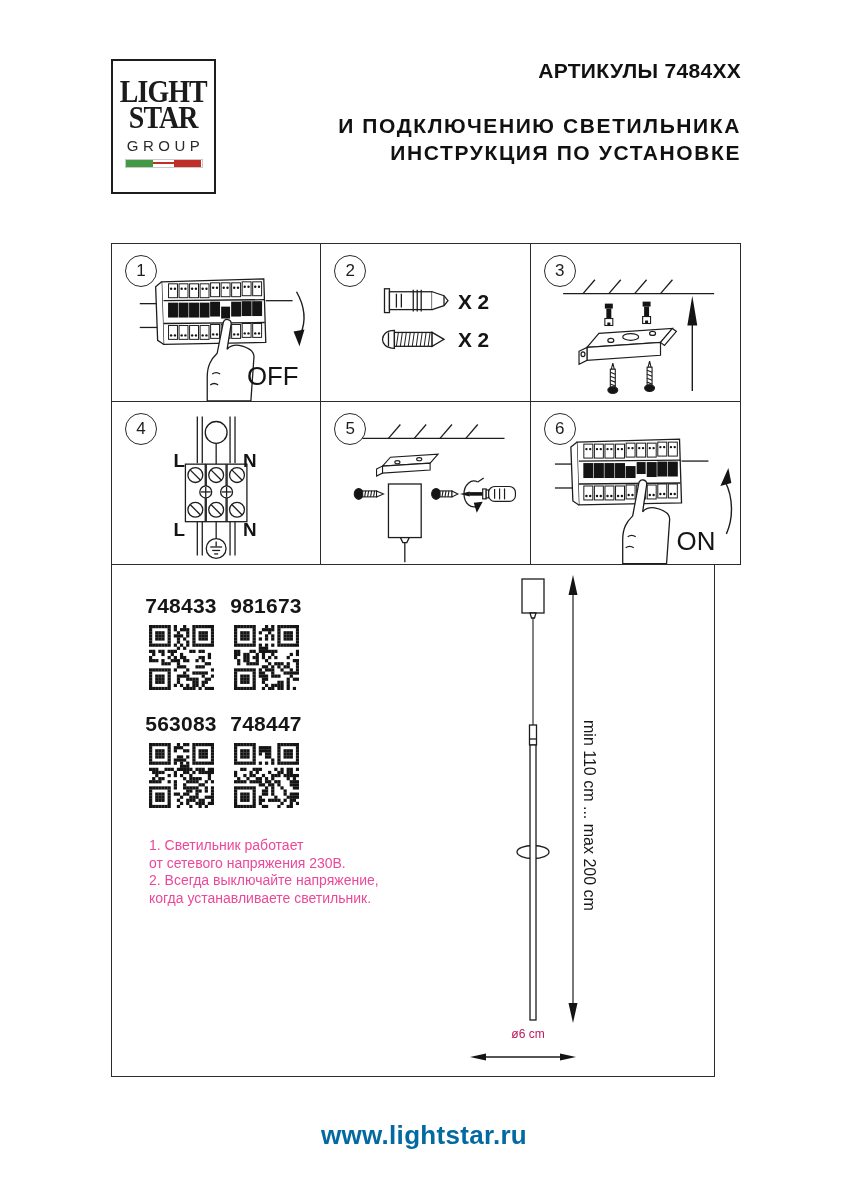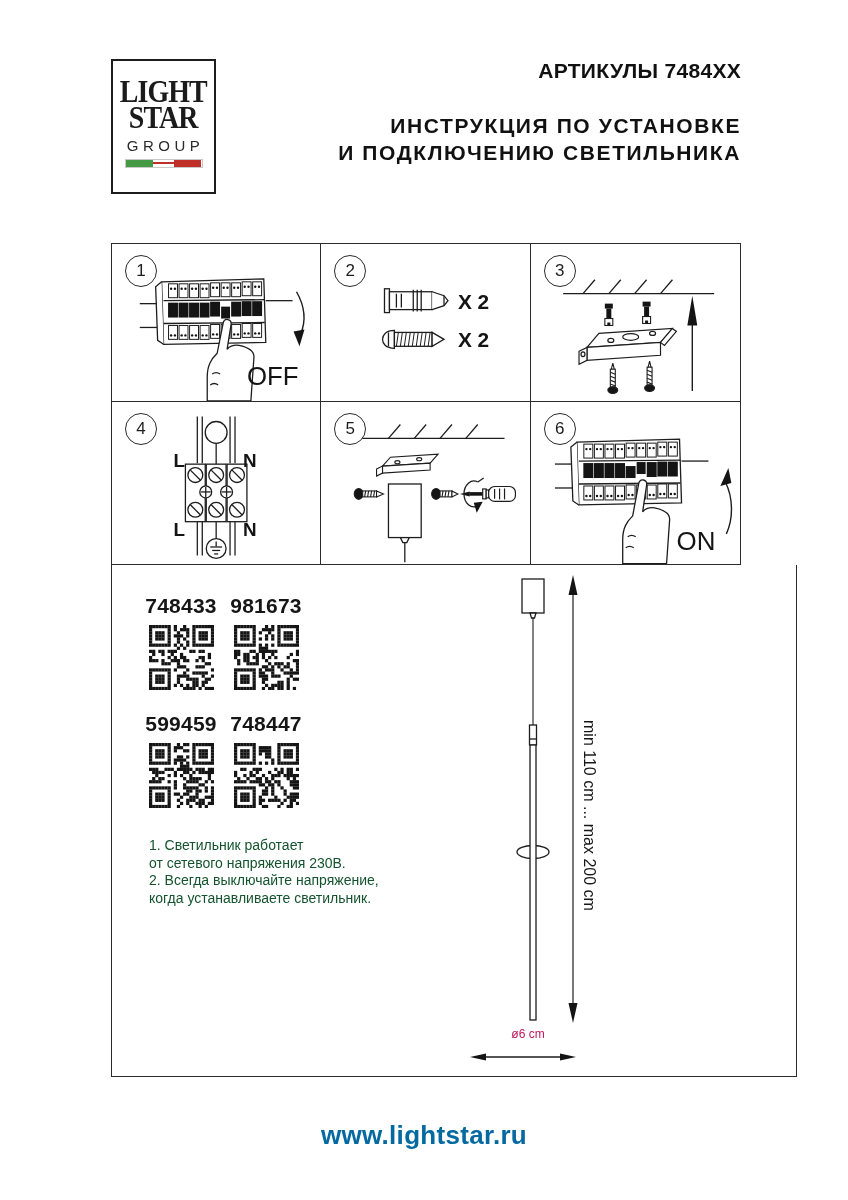--- a/index.html
+++ b/index.html
@@ -27,26 +27,26 @@
   .grid{position:absolute;left:111px;top:243px;width:630px;height:322px;box-sizing:border-box;
         border:1.6px solid #2b2b2b;display:grid;grid-template-columns:1fr 1fr 1fr;grid-template-rows:158px 1fr;}
   .cell{position:relative;border-right:1.6px solid #2b2b2b;border-bottom:1.6px solid #2b2b2b;box-sizing:border-box;}
   .cell:nth-child(3n){border-right:none;}
   .cell:nth-child(n+4){border-bottom:none;}
   .stepnum{position:absolute;left:13px;top:11px;width:30px;height:30px;border:1.4px solid #2b2b2b;border-radius:50%;
            display:flex;align-items:center;justify-content:center;font-size:17px;color:#1d1d1d;background:#fff;z-index:2;}
   .cell svg{position:absolute;left:0;top:0;width:100%;height:100%;}
 
   
-  .bottom-box{position:absolute;left:111px;top:565px;width:686px;height:512px;box-sizing:border-box;
+  .bottom-box{position:absolute;left:111px;top:565px;width:604px;height:512px;box-sizing:border-box;
               border:1.6px solid #2b2b2b;border-top:none;}
   .qr-item{position:absolute;width:80px;text-align:center;}
   .qr-label{font-size:21px;font-weight:700;letter-spacing:.2px;color:#161616;line-height:22px;}
   .qr-item svg{display:block;margin:8px auto 0 auto;}
-  .notes{position:absolute;left:37px;top:272px;font-size:14px;line-height:17.5px;color:#14532d;}
+  .notes{position:absolute;left:37px;top:272px;font-size:14px;line-height:17.5px;color:#ec4899;}
   .lamp-svg{position:absolute;left:0;top:0;width:630px;height:512px;}
   .dim-vertical{position:absolute;left:468px;top:155px;height:270px;writing-mode:vertical-rl;
                 font-size:16px;color:#181818;display:flex;align-items:center;white-space:nowrap;}
   .dim-diameter{position:absolute;left:375px;top:462px;width:82px;text-align:center;font-size:12px;color:#be185d;}
 
   .footer{position:absolute;left:0;top:1120px;width:848px;text-align:center;font-size:26px;font-weight:700;letter-spacing:.3px;color:#0369a1;}
 
   svg text{font-family:"Liberation Sans",sans-serif;}
 </style>
 </head>
@@ -61,22 +61,22 @@
     <div class="logo-flag">
       <div class="flag-green"></div>
       <div class="flag-mid"></div>
       <div class="flag-red"></div>
     </div>
   </div>
 
   <div class="title-block">
     <div class="t-articles">АРТИКУЛЫ 7484XX</div>
     <div class="t-instr">
+      <div>И ПОДКЛЮЧЕНИЮ СВЕТИЛЬНИКА</div>
       <div>ИНСТРУКЦИЯ ПО УСТАНОВКЕ</div>
-      <div>И ПОДКЛЮЧЕНИЮ СВЕТИЛЬНИКА</div>
     </div>
   </div>
 
   <div class="grid">
 
     <div class="cell">
       <div class="stepnum">1</div>
       <svg viewBox="0 0 210 158">
         <g stroke="#1d1d1d" stroke-width="1.3" fill="none">
           <line x1="28" y1="60" x2="50" y2="60"></line>
@@ -901,21 +901,21 @@
           <rect x="27.86" y="61.90" width="3.22" height="3.22" fill="#141414"></rect>
           <rect x="34.05" y="61.90" width="3.22" height="3.22" fill="#141414"></rect>
           <rect x="37.14" y="61.90" width="3.22" height="3.22" fill="#141414"></rect>
           <rect x="43.33" y="61.90" width="3.22" height="3.22" fill="#141414"></rect>
           <rect x="46.43" y="61.90" width="3.22" height="3.22" fill="#141414"></rect>
           <rect x="52.62" y="61.90" width="3.22" height="3.22" fill="#141414"></rect>
           <rect x="58.81" y="61.90" width="3.22" height="3.22" fill="#141414"></rect>
         </svg>
     </div>
     <div class="qr-item" style="left:29px;top:148px;">
-      <div class="qr-label">599459</div>
+      <div class="qr-label">563083</div>
       <svg width="65" height="65" viewBox="0 0 65 65">
           <rect x="0.00" y="0.00" width="3.22" height="3.22" fill="#141414"></rect>
           <rect x="3.10" y="0.00" width="3.22" height="3.22" fill="#141414"></rect>
           <rect x="6.19" y="0.00" width="3.22" height="3.22" fill="#141414"></rect>
           <rect x="9.29" y="0.00" width="3.22" height="3.22" fill="#141414"></rect>
           <rect x="12.38" y="0.00" width="3.22" height="3.22" fill="#141414"></rect>
           <rect x="15.48" y="0.00" width="3.22" height="3.22" fill="#141414"></rect>
           <rect x="18.57" y="0.00" width="3.22" height="3.22" fill="#141414"></rect>
           <rect x="27.86" y="0.00" width="3.22" height="3.22" fill="#141414"></rect>
           <rect x="34.05" y="0.00" width="3.22" height="3.22" fill="#141414"></rect>

